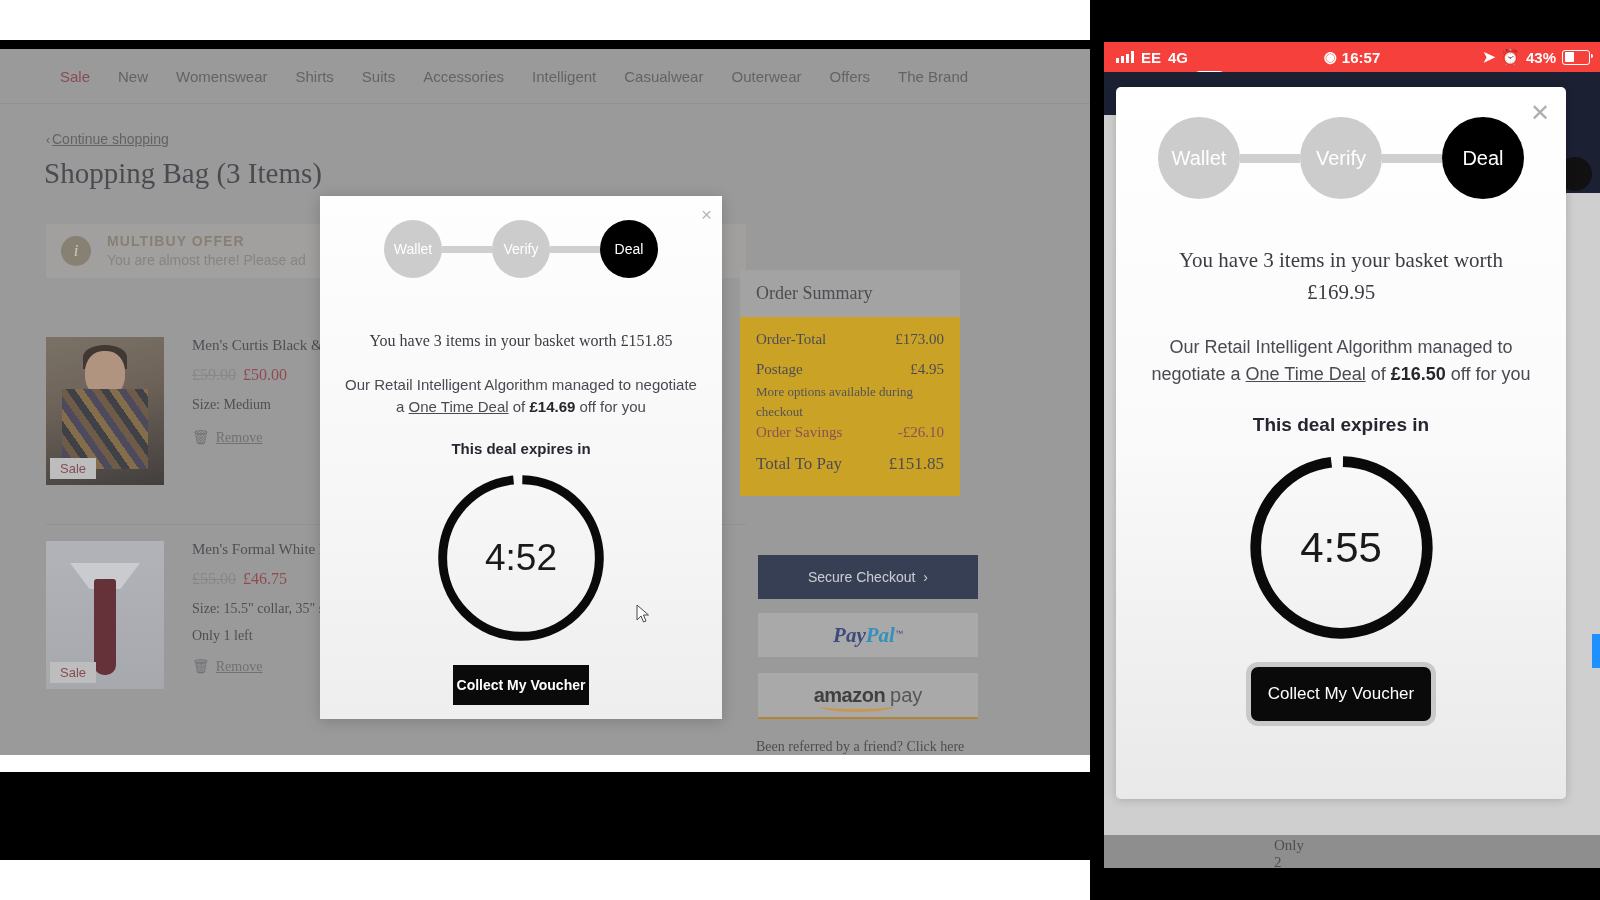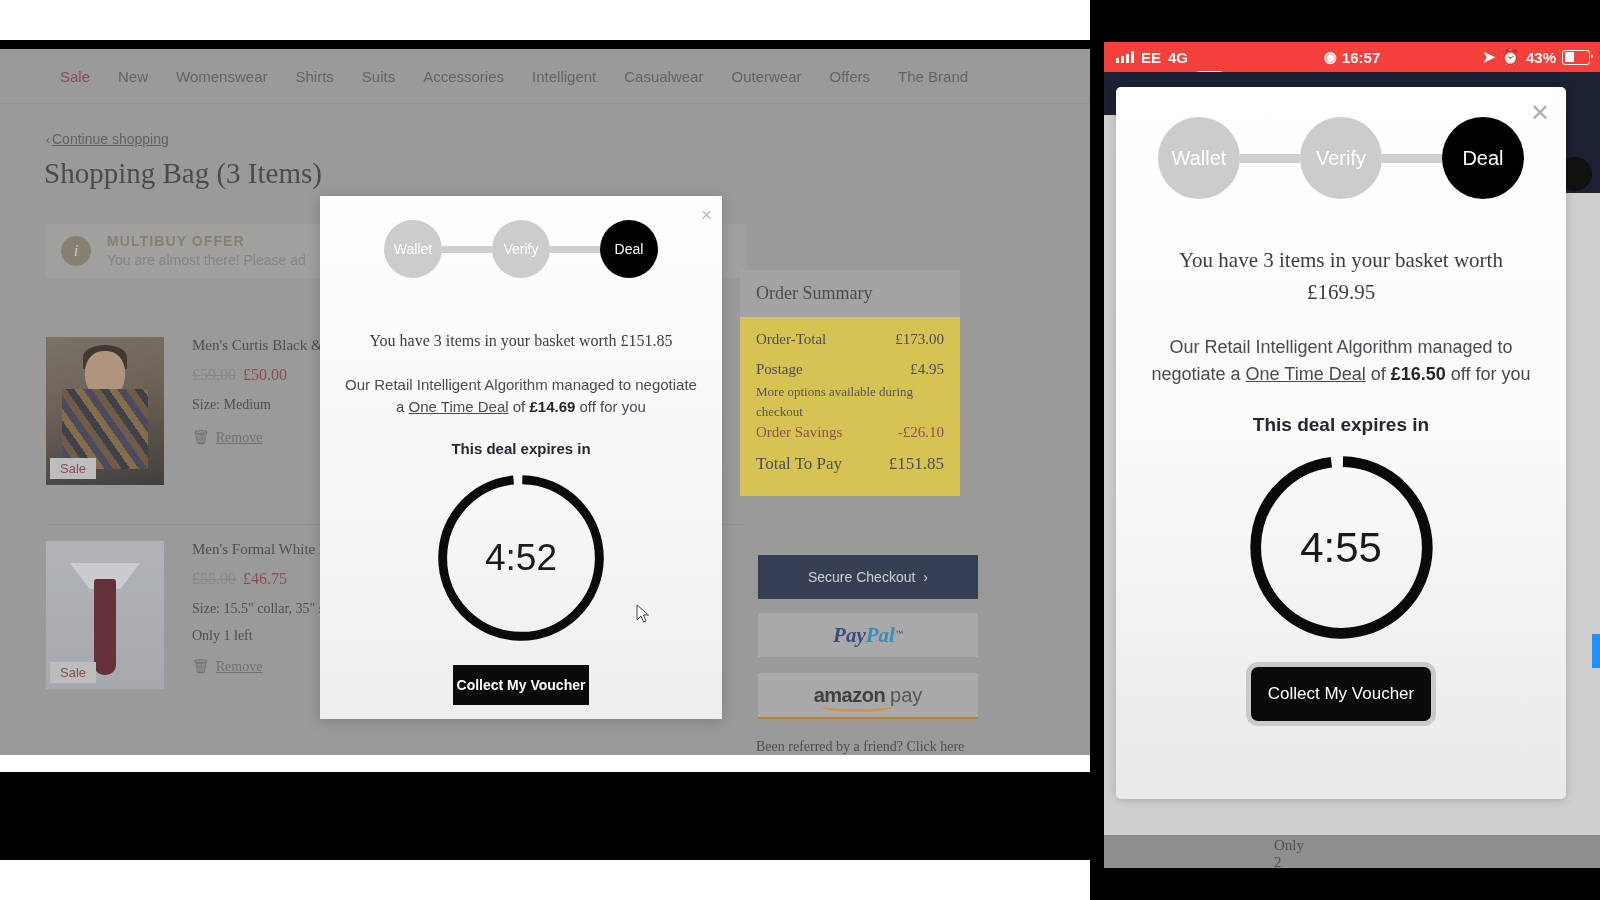--- a/index.html
+++ b/index.html
@@ -66,21 +66,21 @@
   .pstock{font-size:14px;margin-bottom:10px;}
   .premove{font-size:14px;color:#6f6f74;margin-top:14px;}
   .premove .bin{margin-right:6px;}
   .premove .lnk{text-decoration:underline;}
   .rowline{position:absolute;left:46px;width:700px;height:1px;background:#9d9d9d;}
 
   
   .summary{position:absolute;left:740px;top:221px;width:220px;}
   .sum-head{background:#b4b4b4;padding:13px 16px;font-family:"Liberation Serif",serif;
             font-size:18px;color:#3c3c44;}
-  .sum-body{background:#fde047;padding:14px 16px 18px;font-family:"Liberation Serif",serif;color:#3c3c44;}
+  .sum-body{background:#eab308;padding:14px 16px 18px;font-family:"Liberation Serif",serif;color:#3c3c44;}
   .sum-row{display:flex;justify-content:space-between;font-size:15px;margin-bottom:13px;}
   .sum-note{font-size:13px;color:#46464e;line-height:1.5;margin-bottom:3px;}
   .sum-row.savings{color:#9a4048;}
   .sum-row.total{font-size:17px;margin-top:8px;margin-bottom:4px;}
 
   .btn-secure{position:absolute;left:758px;top:506px;width:220px;height:44px;background:#1e2a47;
               color:#eceff5;font-size:14px;display:flex;align-items:center;justify-content:center;gap:8px;}
   .pay-box{position:absolute;left:758px;width:220px;height:44px;background:#bdbdbd;
            display:flex;align-items:center;justify-content:center;}
   .pay-paypal{top:564px;text-align:center;}

